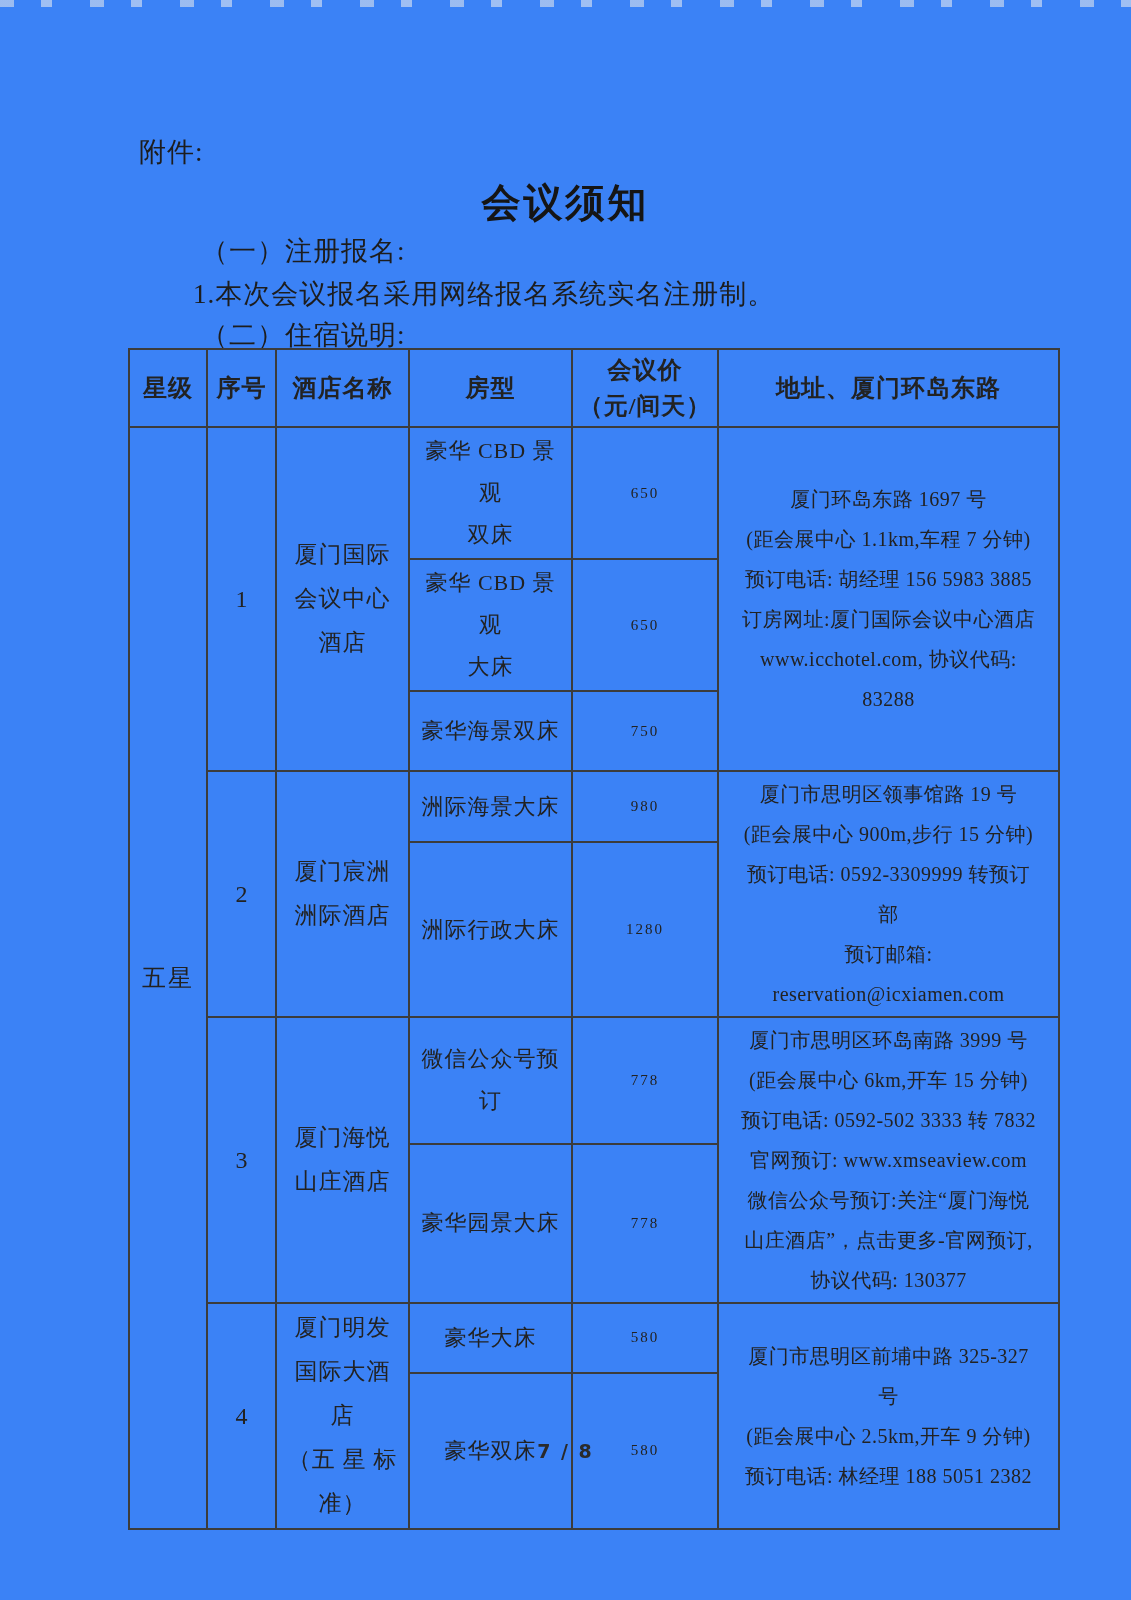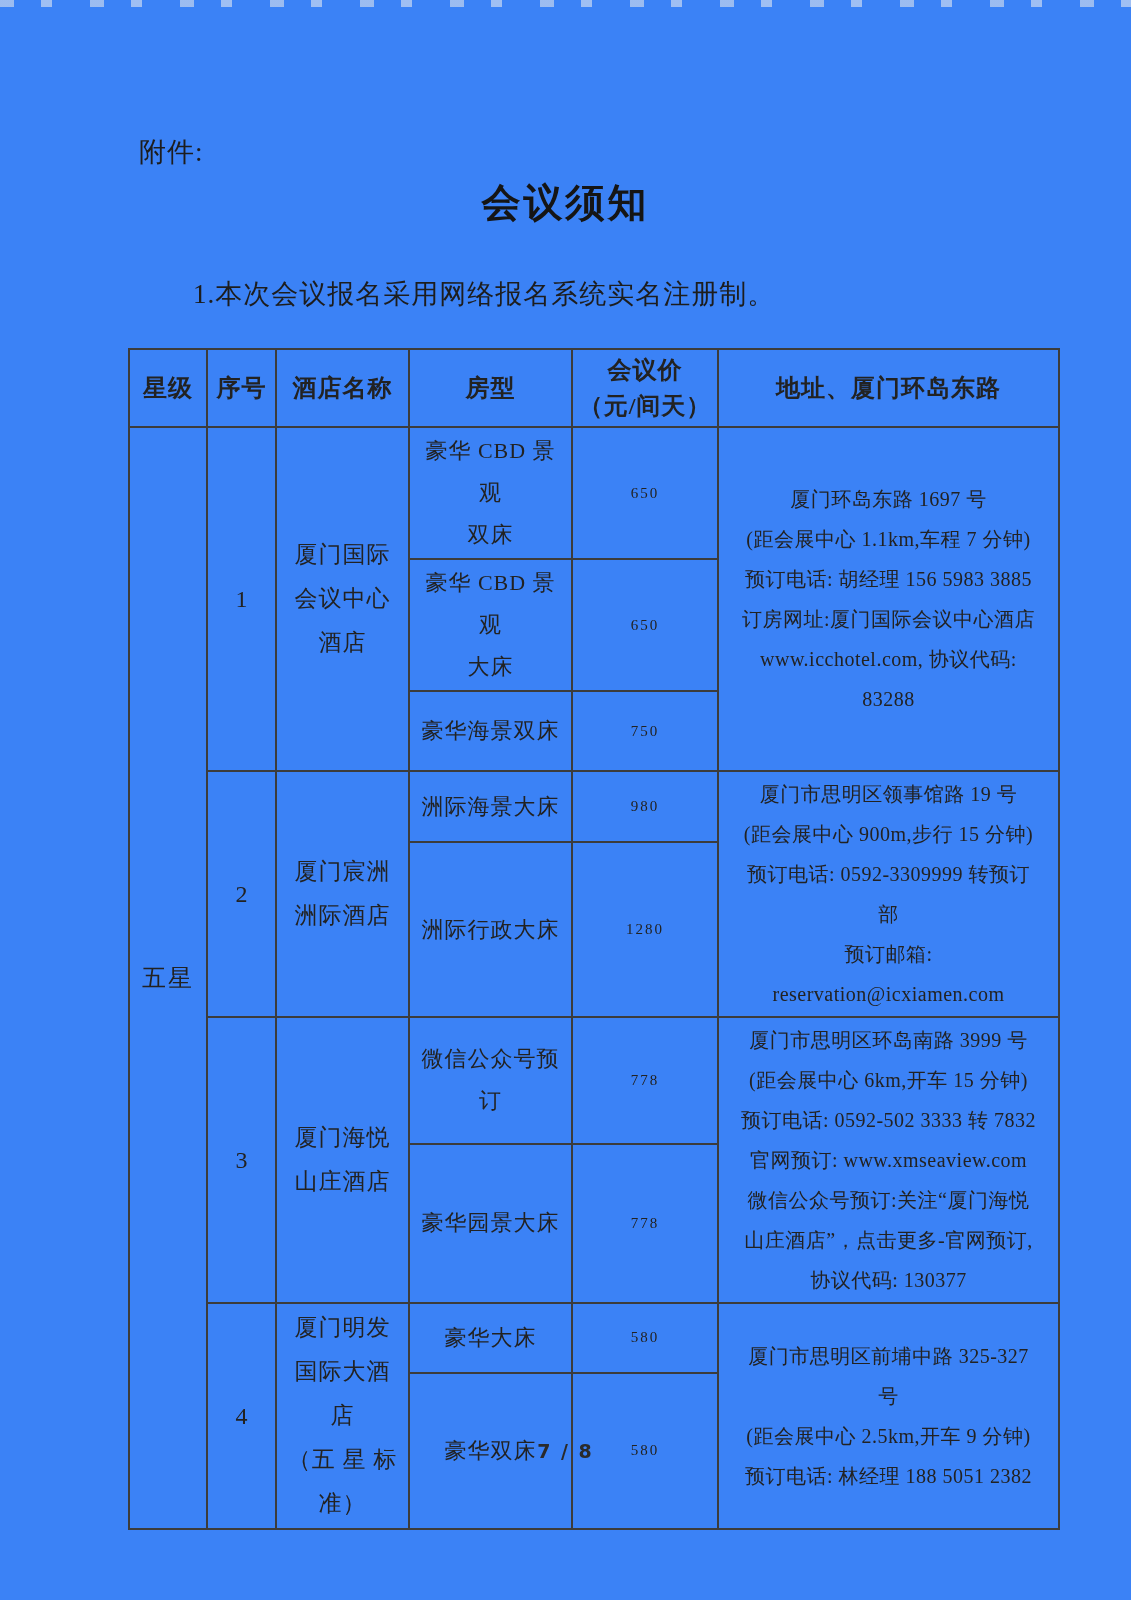--- a/index.html
+++ b/index.html
@@ -67,21 +67,23 @@
   }
 </style>
 </head>
 <body>
 
 <div class="page">
   <div class="scan-noise"></div>
 
   <div class="attachment">附件:</div>
   <div class="doc-title">会议须知</div>
+  <div class="para para-1">（一）注册报名:</div>
   <div class="para para-2">1.本次会议报名采用网络报名系统实名注册制。</div>
+  <div class="para para-3">（二）住宿说明:</div>
 
   <div class="tbl-wrap">
     <table class="hotel-table">
       <colgroup>
         <col style="width:78px">
           <col style="width:69px">
           <col style="width:133px">
         <col style="width:163px">
           <col style="width:146px">
           <col style="width:341px">

